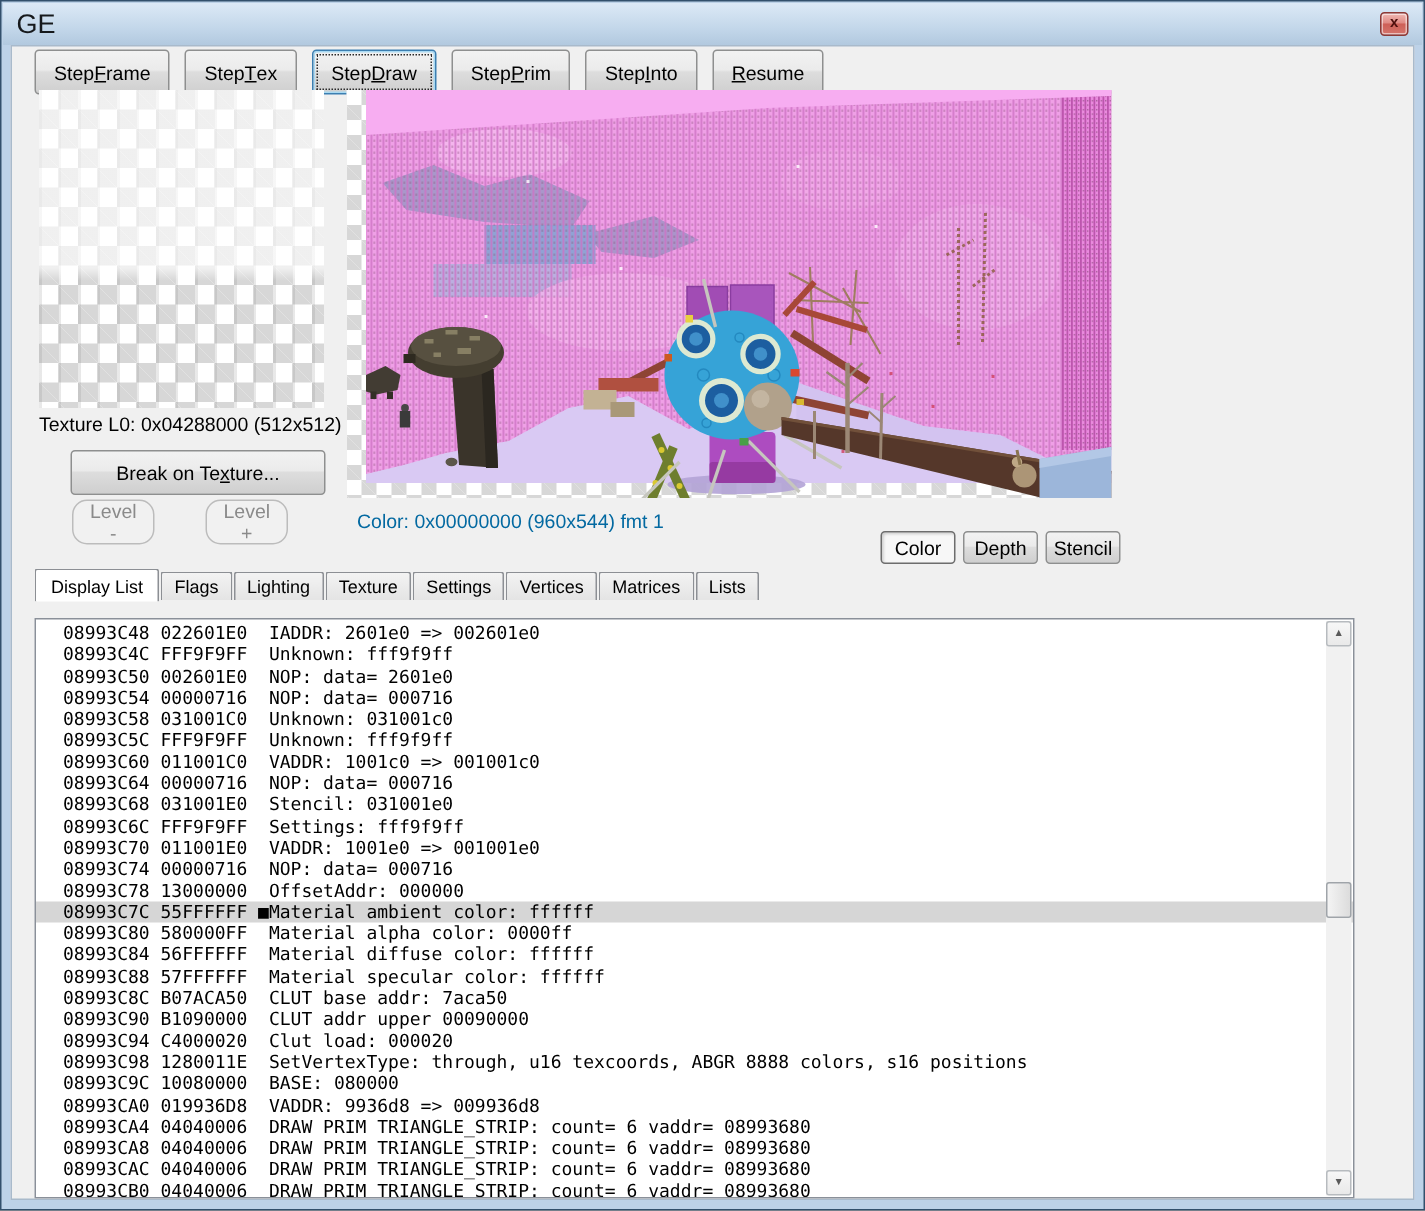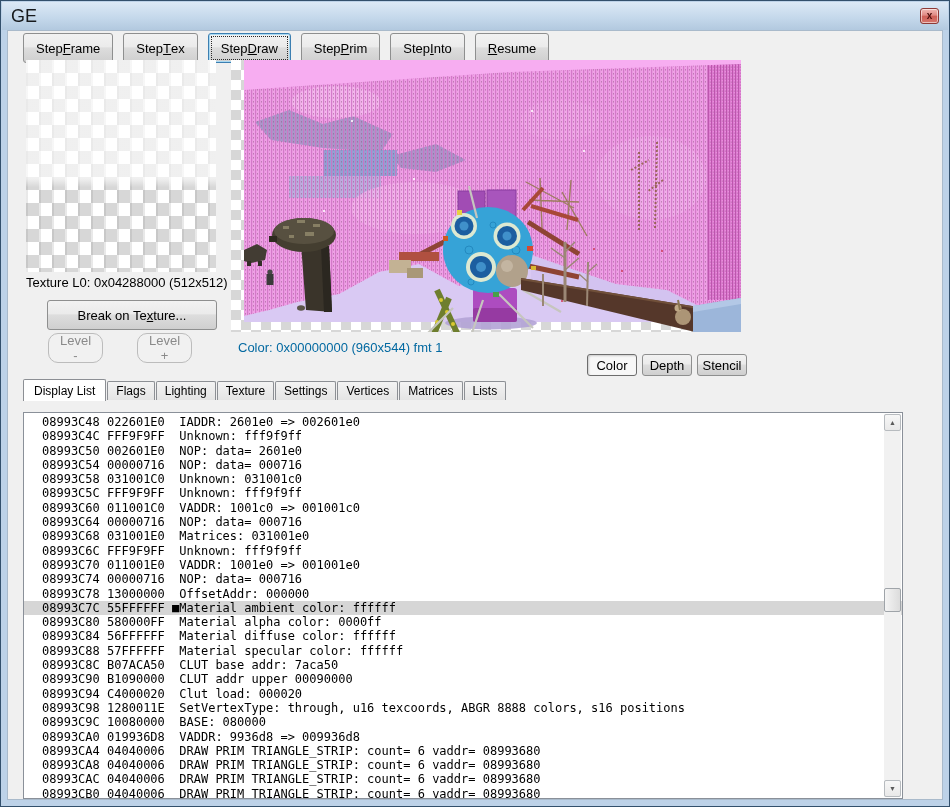--- a/index.html
+++ b/index.html
@@ -319,22 +319,22 @@
     <div class="listbox">
       <div class="rows">
           <div class="row">08993C48 022601E0  IADDR: 2601e0 =&gt; 002601e0</div>
           <div class="row">08993C4C FFF9F9FF  Unknown: fff9f9ff</div>
           <div class="row">08993C50 002601E0  NOP: data= 2601e0</div>
           <div class="row">08993C54 00000716  NOP: data= 000716</div>
           <div class="row">08993C58 031001C0  Unknown: 031001c0</div>
           <div class="row">08993C5C FFF9F9FF  Unknown: fff9f9ff</div>
           <div class="row">08993C60 011001C0  VADDR: 1001c0 =&gt; 001001c0</div>
           <div class="row">08993C64 00000716  NOP: data= 000716</div>
-          <div class="row">08993C68 031001E0  Matrices: 031001e0</div>
-          <div class="row">08993C6C FFF9F9FF  Unknown: fff9f9ff</div>
+          <div class="row">08993C68 031001E0  Stencil: 031001e0</div>
+          <div class="row">08993C6C FFF9F9FF  Settings: fff9f9ff</div>
           <div class="row">08993C70 011001E0  VADDR: 1001e0 =&gt; 001001e0</div>
           <div class="row">08993C74 00000716  NOP: data= 000716</div>
           <div class="row">08993C78 13000000  OffsetAddr: 000000</div>
           <div class="row sel">08993C7C 55FFFFFF ■Material ambient color: ffffff</div>
           <div class="row">08993C80 580000FF  Material alpha color: 0000ff</div>
           <div class="row">08993C84 56FFFFFF  Material diffuse color: ffffff</div>
           <div class="row">08993C88 57FFFFFF  Material specular color: ffffff</div>
           <div class="row">08993C8C B07ACA50  CLUT base addr: 7aca50</div>
           <div class="row">08993C90 B1090000  CLUT addr upper 00090000</div>
           <div class="row">08993C94 C4000020  Clut load: 000020</div>

